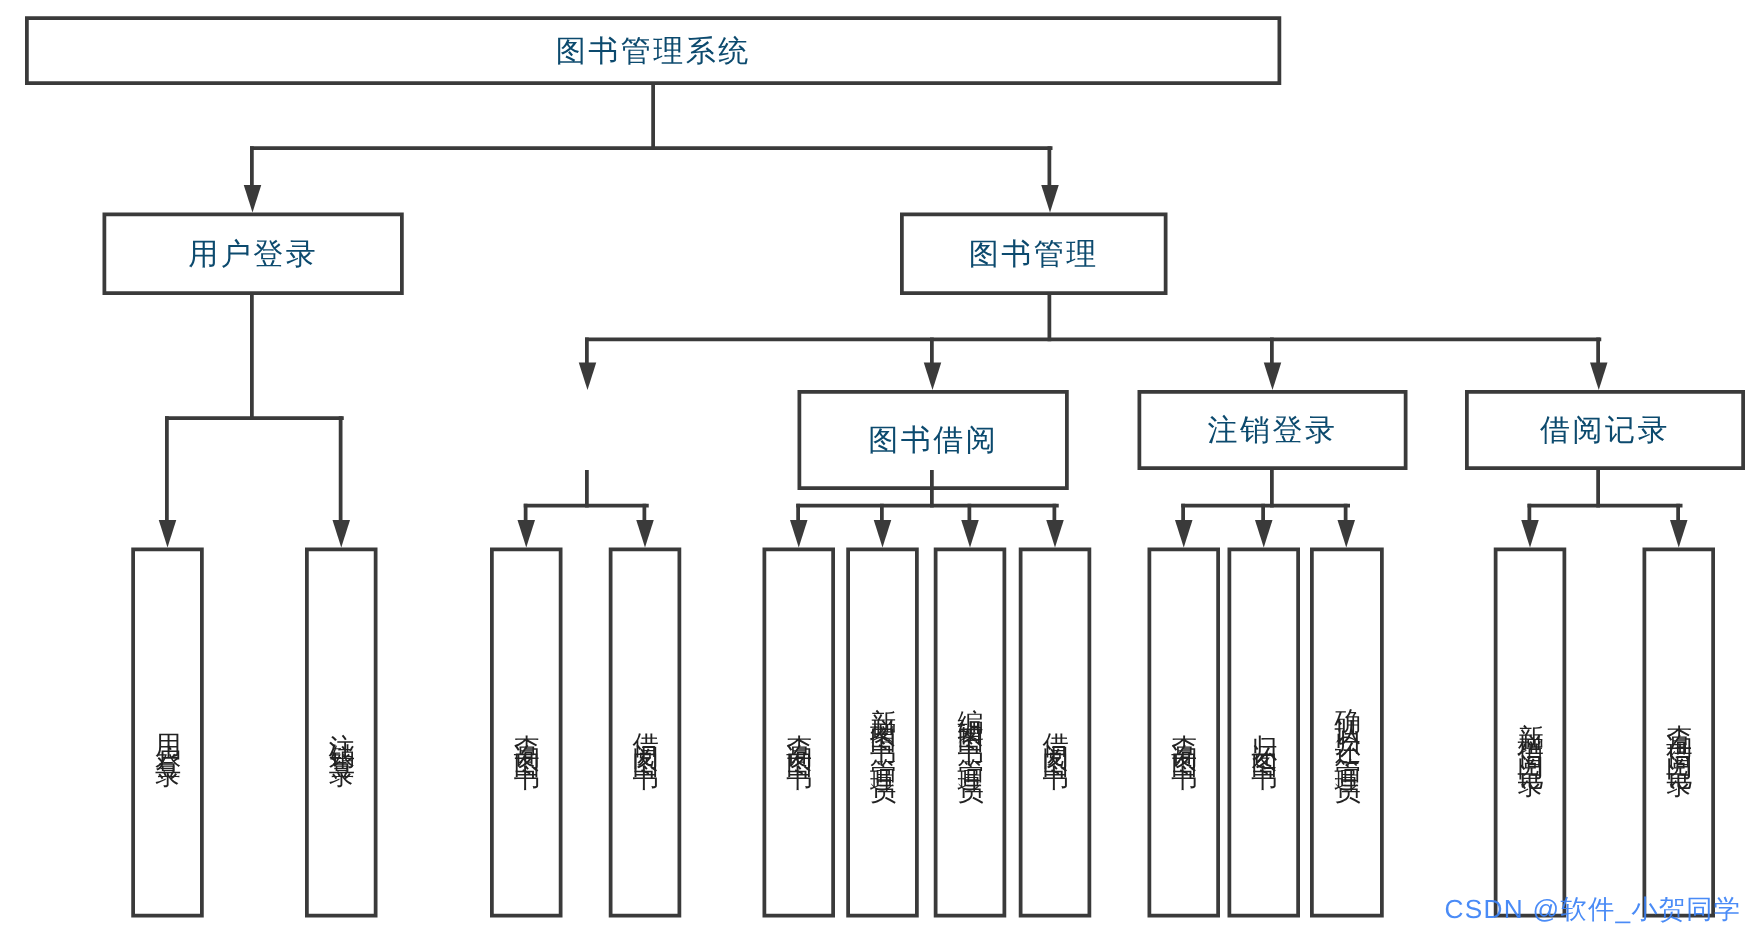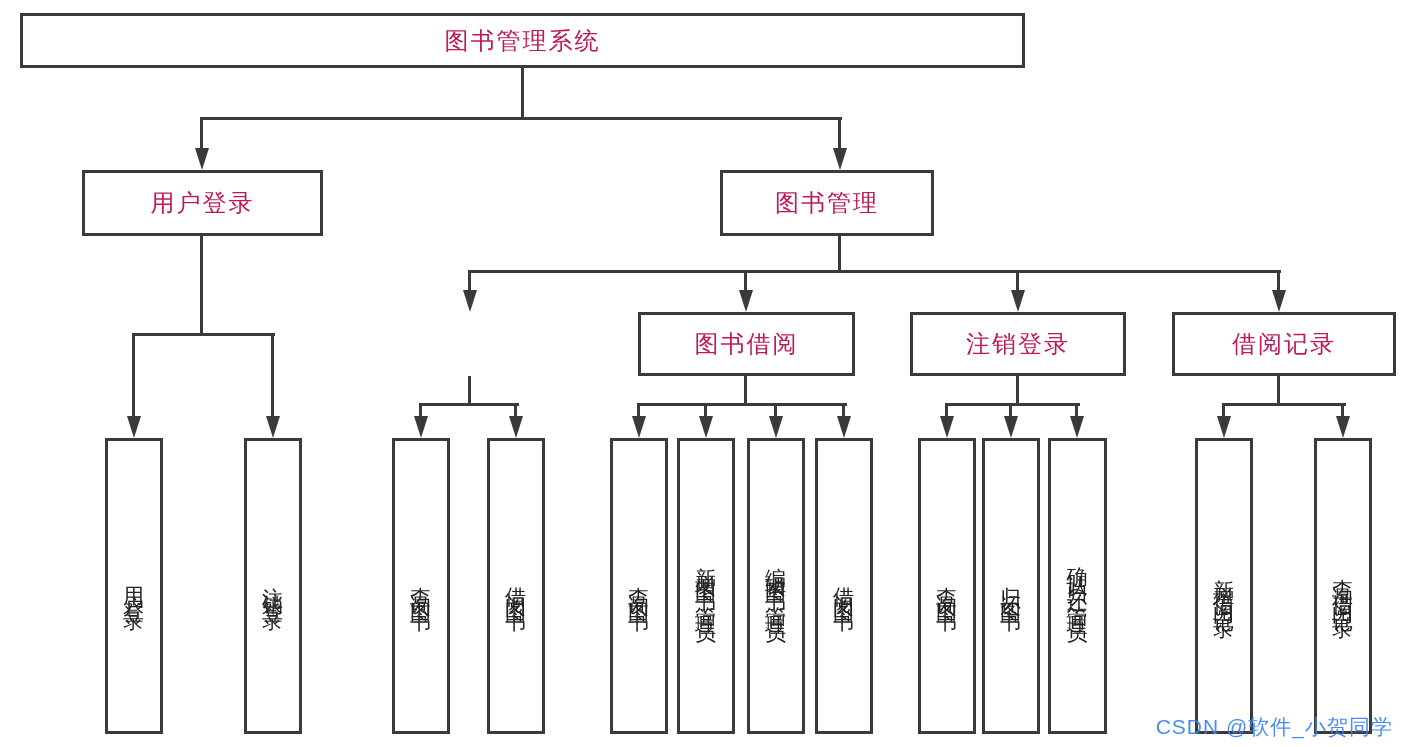--- a/index.html
+++ b/index.html
@@ -3,21 +3,21 @@
 <meta charset="utf-8">
 <style>
   html,body{margin:0;padding:0;background:#ffffff;}
   .stage{
     position:relative;width:1405px;height:747px;background:#ffffff;
     font-family:"Liberation Sans",sans-serif;overflow:hidden;
   }
   .box{
     position:absolute;box-sizing:border-box;border:3px solid #3a3a3a;background:#ffffff;
     display:flex;align-items:center;justify-content:center;
-    font-size:24px;color:#be185d;letter-spacing:2px;white-space:nowrap;
+    font-size:24px;color:#0c4a6e;letter-spacing:2px;white-space:nowrap;
   }
   .vbox{
     position:absolute;box-sizing:border-box;border:3px solid #3a3a3a;background:#ffffff;
     display:flex;align-items:center;justify-content:center;
     font-size:21px;color:#222222;
   }
   .vbox span{
     writing-mode:vertical-rl;text-orientation:mixed;letter-spacing:8px;line-height:1;
   }
   .vline{position:absolute;width:3px;background:#3a3a3a;}
@@ -41,21 +41,21 @@
     <span>图书管理系统</span>
   </div>
 
   <div class="box" style="left:82px;top:170px;width:241px;height:66px">
     <span>用户登录</span>
   </div>
   <div class="box" style="left:720px;top:170px;width:214px;height:66px">
     <span>图书管理</span>
   </div>
 
-  <div class="box" style="left:638px;top:312px;width:217px;height:64px">
+  <div class="box" style="left:638px;top:312px;width:217px;height:80px">
     <span>图书借阅</span>
   </div>
   <div class="box" style="left:910px;top:312px;width:216px;height:64px">
     <span>注销登录</span>
   </div>
   <div class="box" style="left:1172px;top:312px;width:224px;height:64px">
     <span>借阅记录</span>
   </div>
 
   <div class="vbox" style="left:105px;top:438px;width:58px;height:296px">

